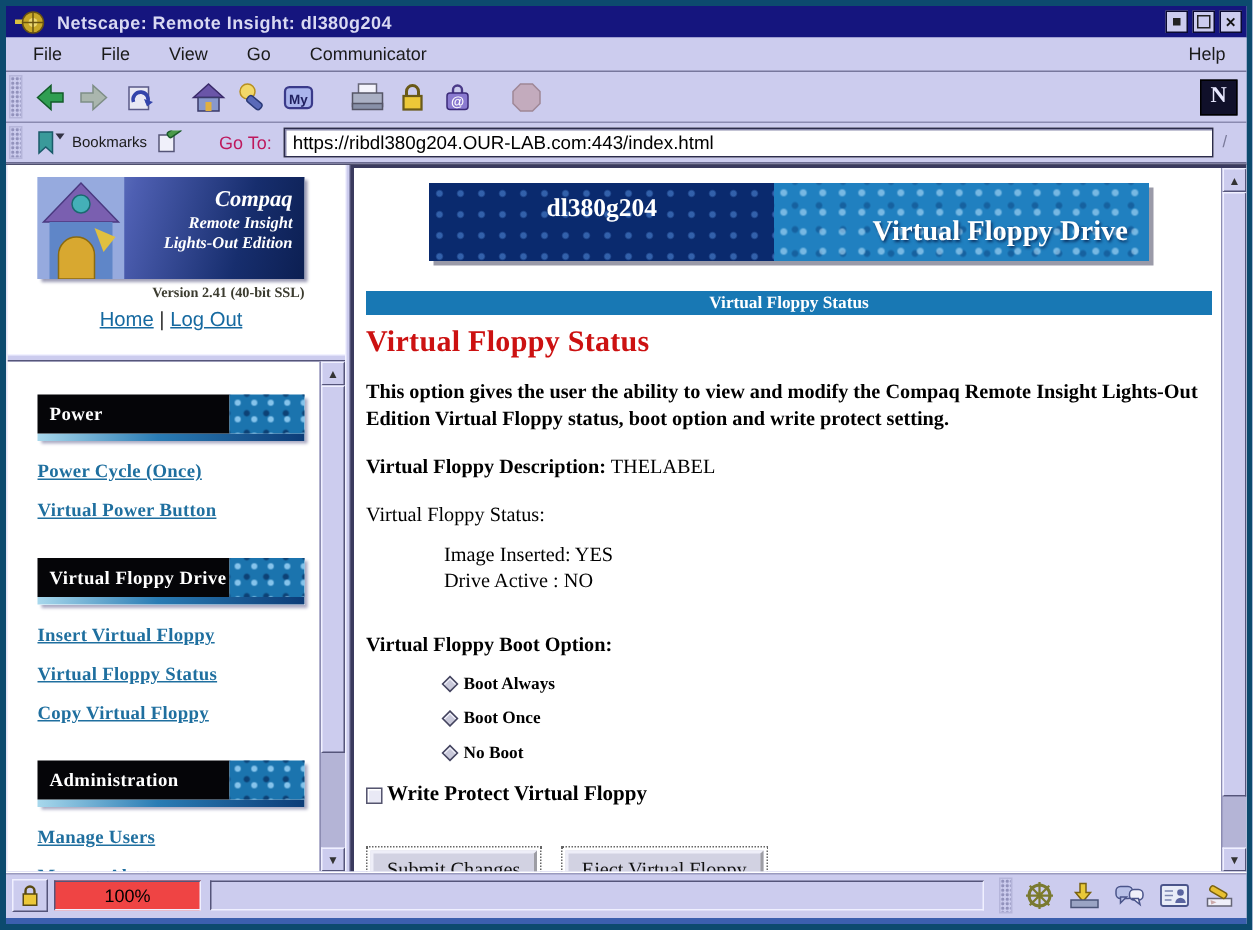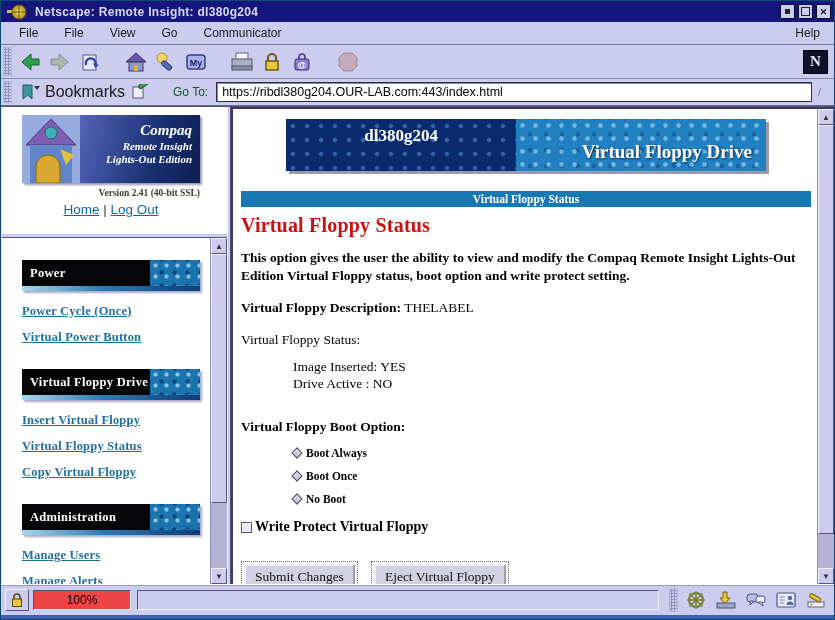--- a/index.html
+++ b/index.html
@@ -1,19 +1,19 @@
 <!DOCTYPE html>
 <html><head>
 <meta charset="utf-8">
 <style>
   * { margin:0; padding:0; box-sizing:border-box; }
   html,body { width:835px; height:620px; overflow:hidden; }
   body { font-family:"Liberation Sans", sans-serif; background:#ccccee; }
 
-  .window { width:835px; height:620px; display:flex; flex-direction:column; border:1px solid #0c4a6e; background:#ccccee; }
+  .window { width:835px; height:620px; display:flex; flex-direction:column; border:4px solid #0c4a6e; background:#ccccee; }
 
   
   .titlebar { height:21px; background:#15157e; display:flex; align-items:center; padding:0 3px 0 6px; flex:0 0 auto; }
   .titlebar .app-icon { width:20px; height:16px; margin-right:8px; flex:0 0 auto; }
   .titlebar .title { color:#d9d9f2; font-size:12px; font-weight:bold; letter-spacing:.3px; flex:1; white-space:nowrap; overflow:hidden; }
   .winbtn { width:15px; height:15px; background:#ccccee; border:1px solid #0a0a30; margin-left:3px; display:flex; align-items:center; justify-content:center; font-size:9px; font-weight:bold; color:#111; cursor:default; }
   .winbtn .mini-sq { width:5px; height:5px; background:#222; }
   .winbtn .max-sq { width:9px; height:9px; border:1.5px solid #222; }
 
   
@@ -27,22 +27,22 @@
   .toolbar { height:34px; background:#ccccee; border-bottom:1px solid #8a8ab0; display:flex; align-items:center; flex:0 0 auto; }
   .grip { width:9px; align-self:stretch; margin:2px 3px 2px 2px; background-image:radial-gradient(#9292bc 1px, transparent 1.3px); background-size:3px 3px; border:1px solid #b5b5da; }
   .tool-btn { width:30px; height:28px; display:flex; align-items:center; justify-content:center; }
   .tool-gap { width:16px; }
   .toolbar-spacer { flex:1; }
   .n-logo { width:25px; height:24px; background:#10102a; color:#e8e8ff; font-family:"Liberation Serif",serif; font-weight:bold; font-size:15px; display:flex; align-items:center; justify-content:center; margin-right:6px; border:1px solid #000; }
 
   
   .locationbar { height:27px; background:#ccccee; border-bottom:1px solid #6a6a90; display:flex; align-items:center; flex:0 0 auto; }
   .bookmark-chip { display:flex; align-items:center; margin:0 6px 0 4px; }
-  .bookmark-label { font-size:16px; color:#1a1a1a; margin:0 6px 0 4px; }
-  .goto-label { font-size:12px; color:#14532d; margin:0 8px 0 18px; }
+  .bookmark-label { font-size:10px; color:#1a1a1a; margin:0 6px 0 4px; }
+  .goto-label { font-size:12px; color:#be185d; margin:0 8px 0 18px; }
   .url-input { flex:1; height:20px; border:1px solid #2c2c4c; box-shadow:inset 1px 1px 0 #8888aa; background:#fff; font-family:"Liberation Sans",sans-serif; font-size:12.5px; padding:1px 5px; color:#000; margin-right:6px; }
   .loc-end { width:12px; color:#7a7a9a; font-size:11px; margin-right:4px; }
 
   
   .content { flex:1; display:flex; background:#ccccee; border-top:1px solid #50506e; overflow:hidden; position:relative; }
   .sidebar { width:226px; background:#fff; display:flex; flex-direction:column; overflow:hidden; border-left:1px solid #e4e4f4; }
   .sidebar-top { height:126px; padding:8px 0 0 20px; position:relative; }
   .frame-divider-h { height:5px; background:#ccccee; border-top:1px solid #f2f2ff; border-bottom:1px solid #55557a; }
   .frame-divider-v { width:4px; background:#ccccee; border-left:1px solid #f2f2ff; border-right:1px solid #55557a; }
 

